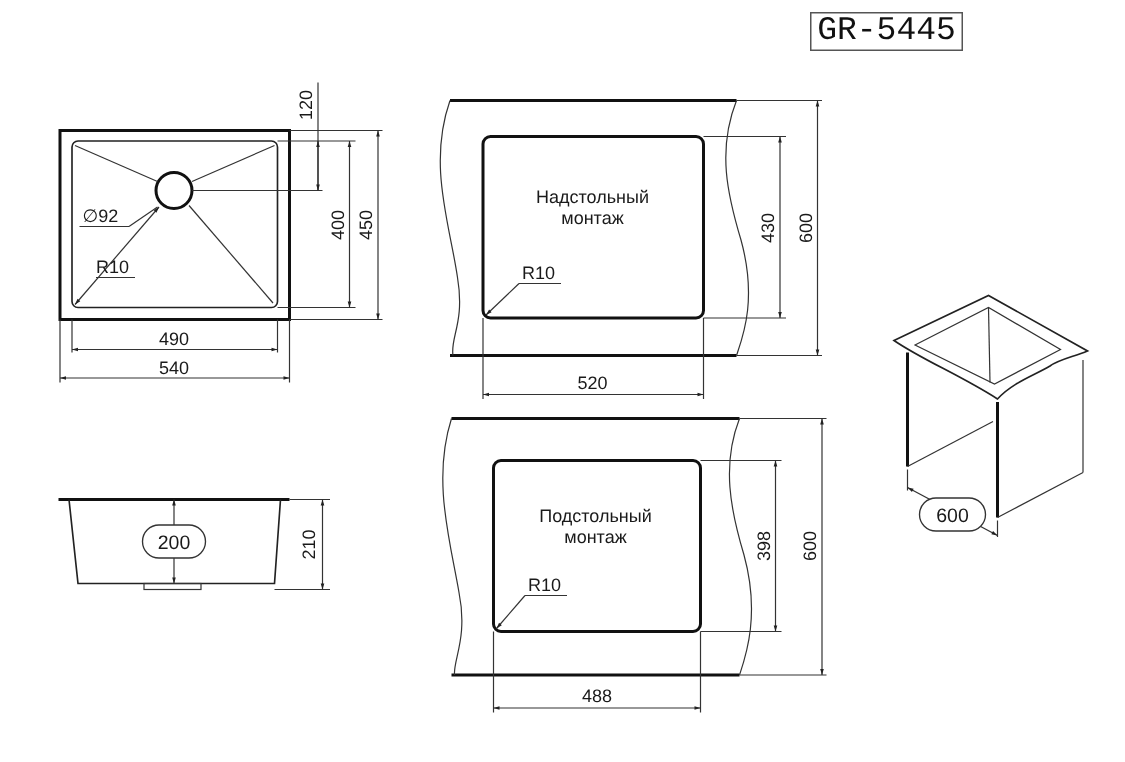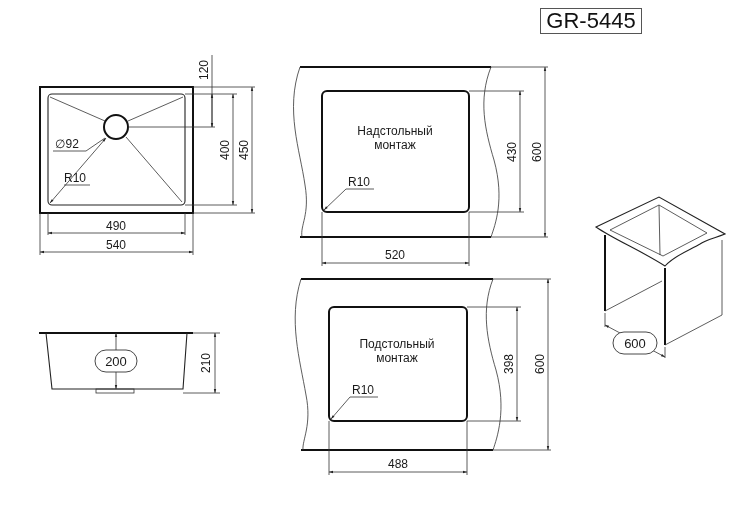--- a/index.html
+++ b/index.html
@@ -3,21 +3,21 @@
 <meta charset="utf-8">
 <style>
   html, body { margin:0; padding:0; background:#ffffff; }
   body { width:750px; height:508px; position:relative; overflow:hidden; font-family:"Liberation Sans", sans-serif; }
   svg { position:absolute; left:0; top:0; }
   .t { font-family:"Liberation Sans", sans-serif; fill:#1a1a1a; }
   .thin { stroke:#333; stroke-width:0.8; fill:none; }
   .mid { stroke:#222; stroke-width:1.1; fill:none; }
   .thick { stroke:#111; stroke-width:2; fill:none; }
   .model-box { position:absolute; left:540px; top:8px; width:102px; height:26px; border:1px solid #555; box-sizing:border-box;
-               font-family:Liberation Sans, sans-serif; font-size:22px; line-height:24px; text-align:center; color:#111; }
+               font-family:Liberation Mono, monospace; font-size:22px; line-height:24px; text-align:center; color:#111; }
 </style>
 </head>
 <body>
 
 <div class="model-box">GR-5445</div>
 
 <svg width="750" height="508" viewBox="0 0 750 508">
   <defs>
     <marker id="arr" viewBox="0 0 10 10" refX="10" refY="5" markerWidth="7" markerHeight="5" orient="auto-start-reverse">
       <path d="M0,2 L10,5 L0,8 z" fill="#222"></path>

